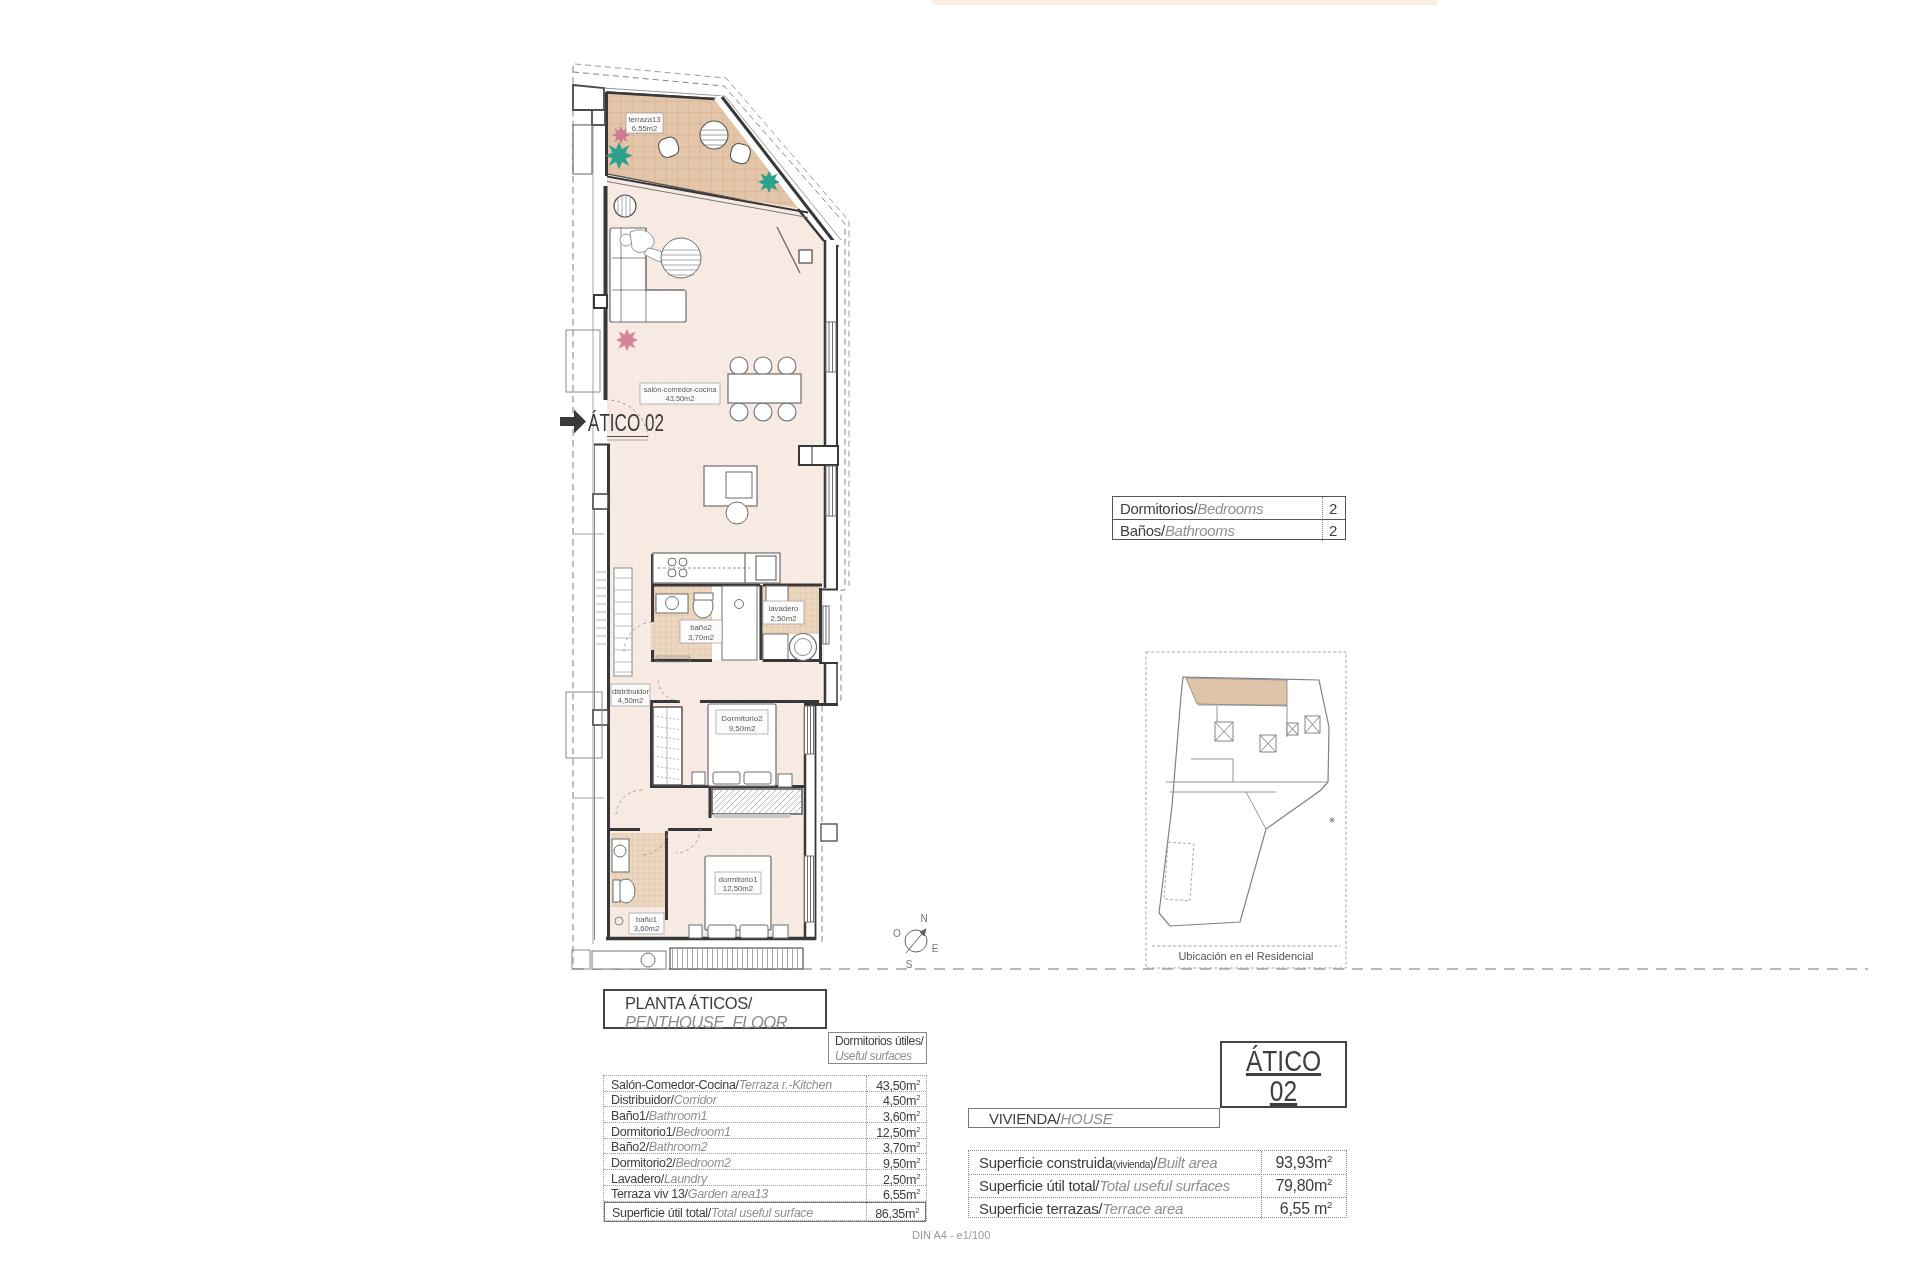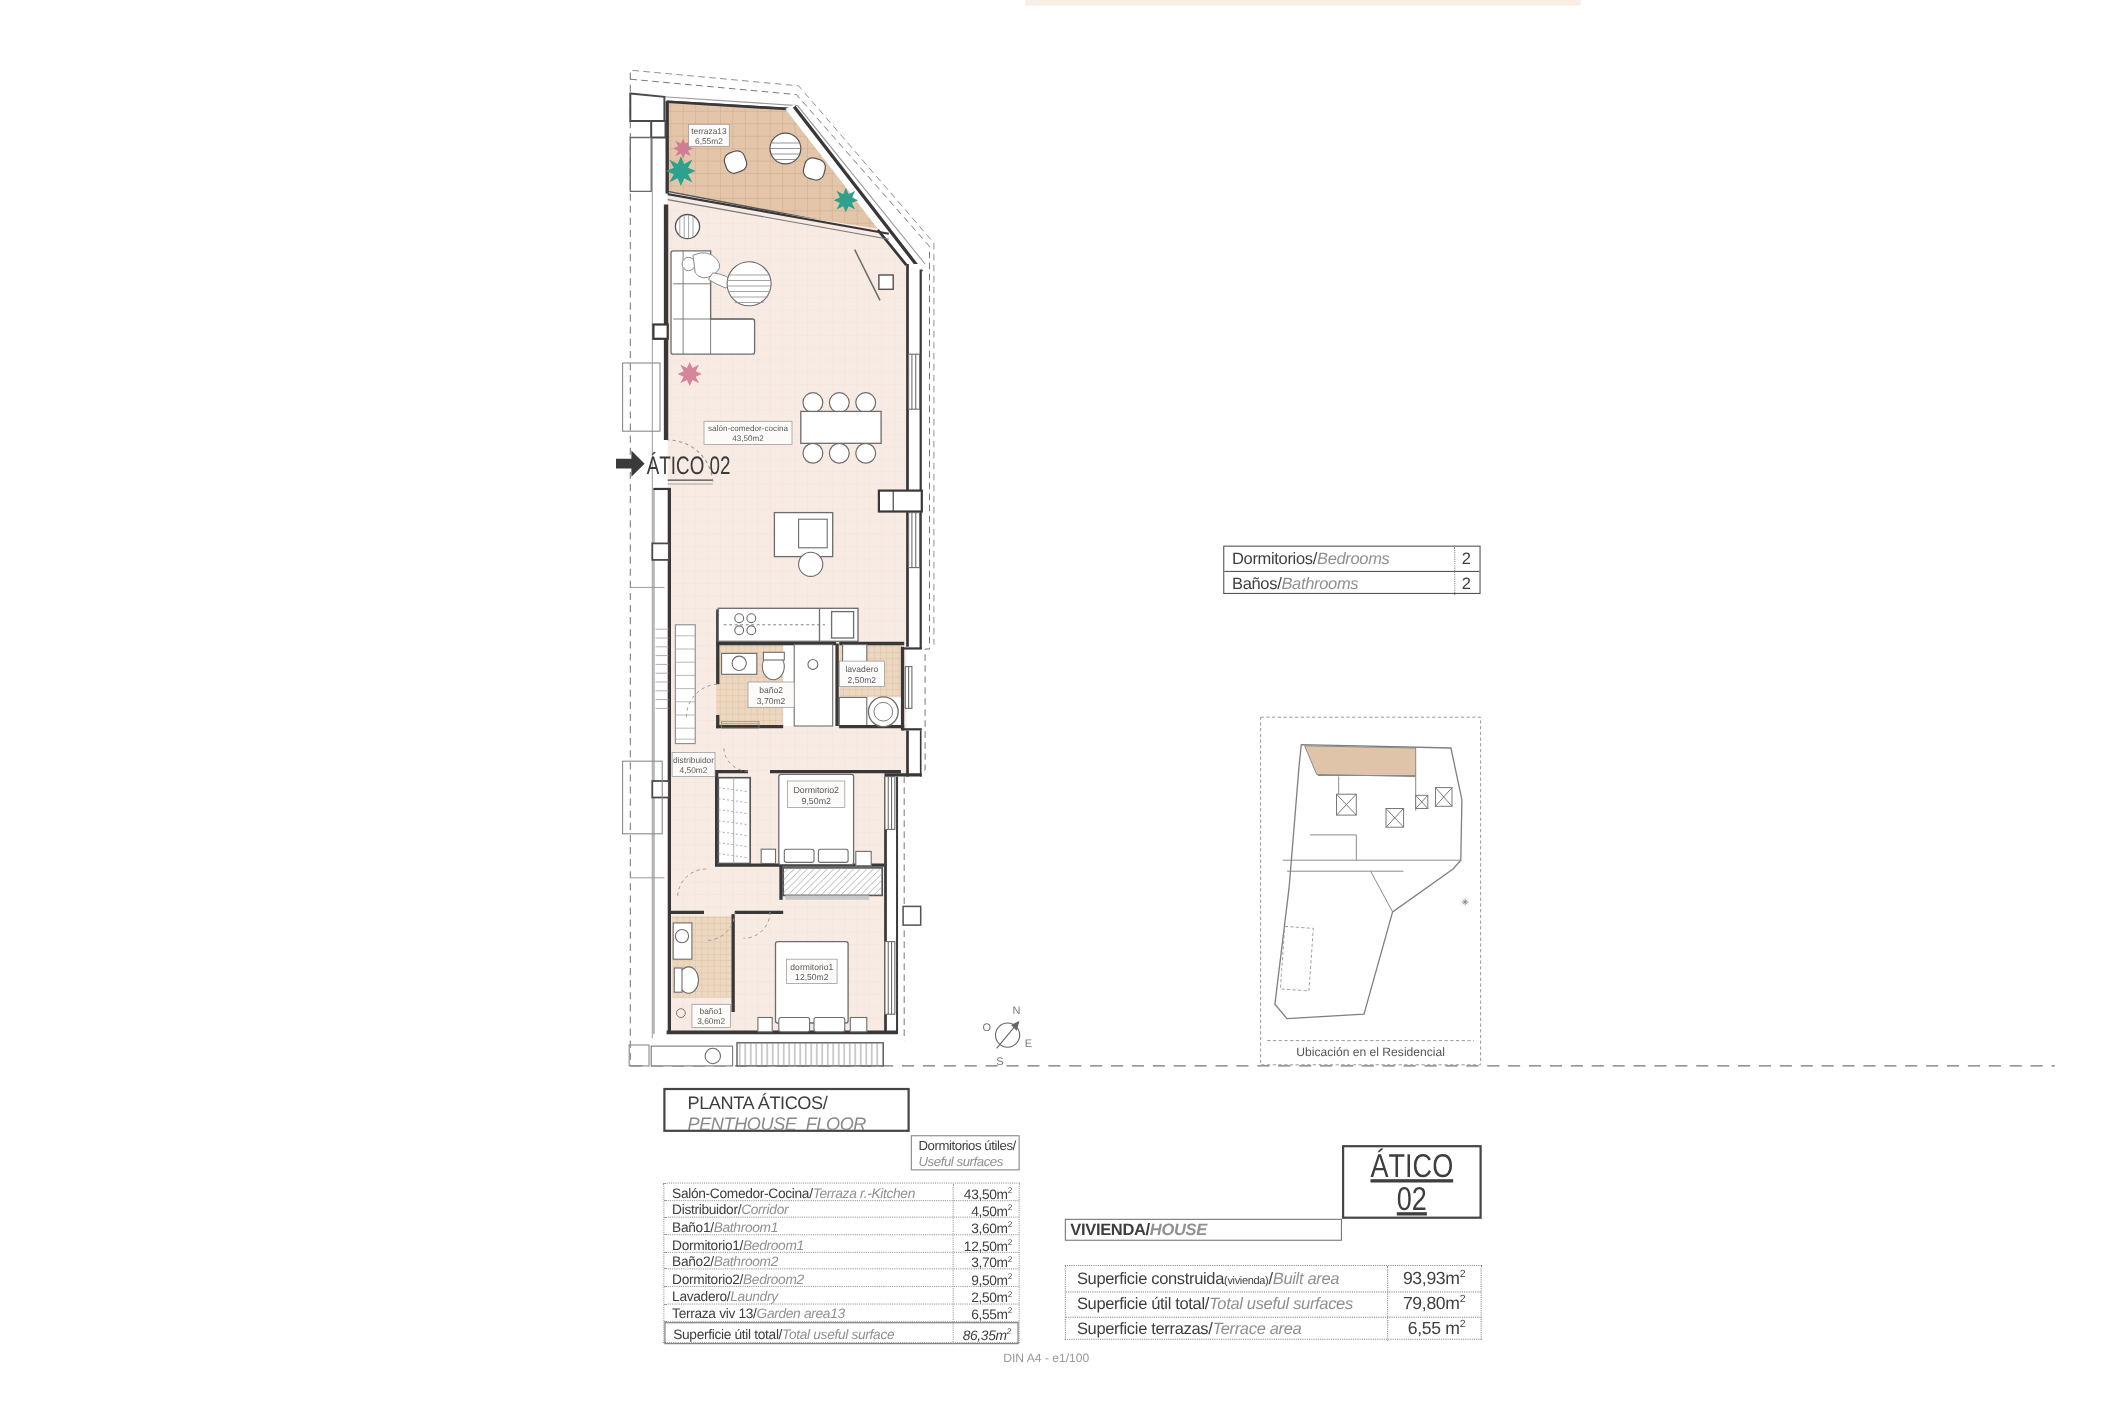--- a/index.html
+++ b/index.html
@@ -8,21 +8,21 @@
   .abs{position:absolute;box-sizing:border-box;}
   .it{font-style:italic;color:#909090;}
   .cond{letter-spacing:-0.3px;}
   svg{position:absolute;left:0;top:0;}
   sup{font-size:60%;vertical-align:super;line-height:0;}
   .lrow{position:relative;height:15.7px;border-bottom:1px dotted #999;box-sizing:border-box;}
   .lrow .ln{position:absolute;left:7px;top:1.5px;white-space:nowrap;}
   .lrow .lv{position:absolute;right:6px;top:2.5px;}
   .lrow.total{height:20.4px;border:1px solid #777;}
   .lrow.total .ln{top:3px;}
-  .lrow.total .lv{top:4px;font-style:italic;}
+  .lrow.total .lv{top:4px;}
 </style>
 </head>
 <body>
 <div id="page">
 
   <div class="abs" style="left:932px;top:0;width:505px;height:5px;background:#f9eee3;"></div>
 
   <svg width="1920" height="1280" viewBox="0 0 1920 1280">
     <defs>
       <pattern id="tgrid" width="11.3" height="11.3" patternUnits="userSpaceOnUse">
@@ -441,21 +441,21 @@
       <span style="position:absolute;right:22px;top:0;height:22px;border-left:1px dotted #888;"></span>
     </div>
   </div>
 
   <div class="abs" style="left:1220px;top:1041px;width:127px;height:67px;border:2px solid #444;color:#3e3e3e;text-align:center;text-decoration:underline;">
     <div style="font-size:30px;line-height:31px;margin-top:2px;transform:scaleX(0.82);transform-origin:center;">ÁTICO</div>
     <div style="font-size:30px;line-height:30px;transform:scaleX(0.82);transform-origin:center;">02</div>
   </div>
 
   <div class="abs cond" style="left:968px;top:1108px;width:252px;height:20px;border:1px solid #777;font-size:15px;color:#3e3e3e;">
-    <span style="position:absolute;left:4px;top:1px;font-weight:bold;">VIVIENDA/<span class="it">HOUSE</span></span>
+    <span style="position:absolute;left:20px;top:1px;">VIVIENDA/<span class="it">HOUSE</span></span>
   </div>
 
   <div class="abs cond" style="left:968px;top:1150px;width:379px;height:68px;border:1px dotted #888;font-size:15px;color:#3e3e3e;">
     <div style="position:absolute;left:0;top:0;width:100%;height:23px;border-bottom:1px dotted #888;">
       <span style="position:absolute;left:10px;top:3px;">Superficie construida<span style="font-size:10px;">(vivienda)</span>/<span class="it">Built area</span></span>
       <span style="position:absolute;right:14px;top:3px;font-size:16px;">93,93m<sup>2</sup></span>
     </div>
     <div style="position:absolute;left:0;top:23px;width:100%;height:23px;border-bottom:1px dotted #888;">
       <span style="position:absolute;left:10px;top:3px;">Superficie útil total/<span class="it">Total useful surfaces</span></span>
       <span style="position:absolute;right:14px;top:3px;font-size:16px;">79,80m<sup>2</sup></span>

